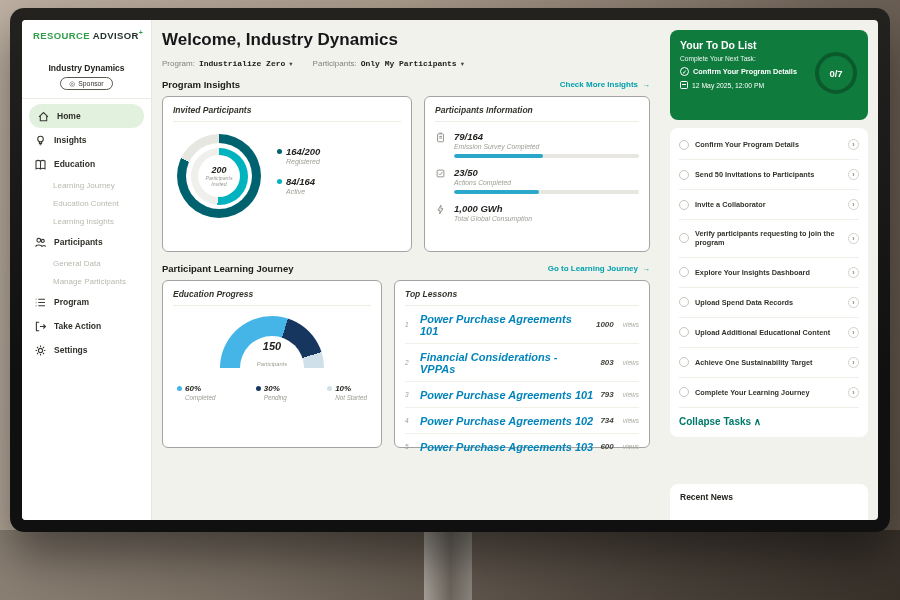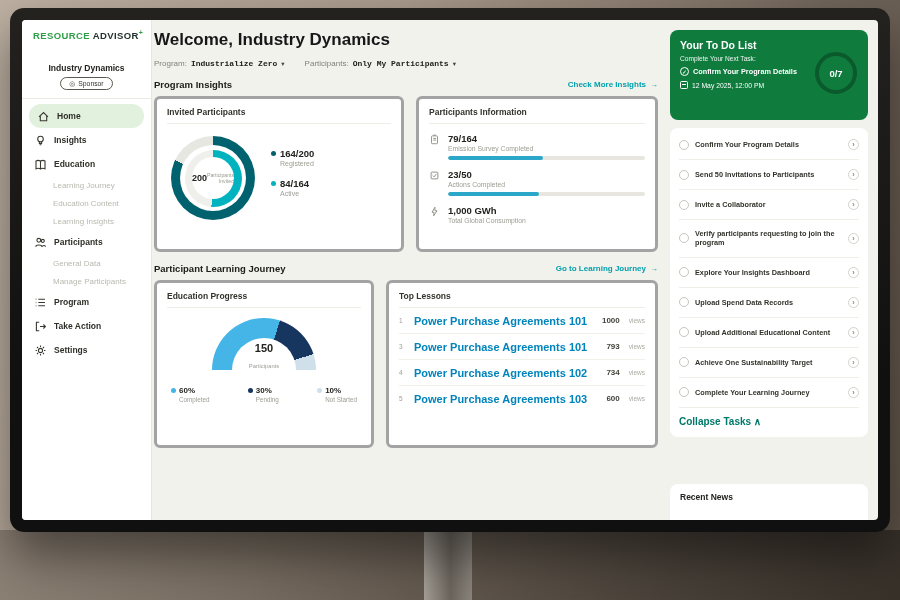--- a/index.html
+++ b/index.html
@@ -27,49 +27,49 @@
   .badge { margin:4px auto 8px; width:fit-content; display:flex; align-items:center; gap:3px;
     border:1px solid #59594f; border-radius:9px; padding:1.5px 8px; font-size:6.8px; color:#33332c; cursor:pointer; }
   .side-div { border:none; border-top:1px solid #ebebe4; margin:0 0 5px; }
   .nav-item { display:flex; align-items:center; gap:7px; padding:5.5px 12px;
     font-size:8.5px; font-weight:600; color:#2f2f29; cursor:pointer; }
   .nav-item.active { background:#e2f1de; border-radius:12px; margin:0 7px; padding:5.5px 8px; }
   .nav-item.sub { padding:4.5px 12px 4.5px 31px; color:#b9b9b0; font-weight:400; font-size:8px;text-align:center; }
   .nav-ic { width:13px; height:13px; flex:none; color:#3a3a33; }
 
   
-  .main { flex:1; min-width:0; padding:8px 2px 0; }
+  .main { flex:1; min-width:0; padding:8px 10px 0; }
   .welcome { font-size:17px; font-weight:700; color:#17171a; margin:2px 0 9px; }
   .filters { display:flex; gap:20px; align-items:center; margin-bottom:11px; }
   .filter { display:flex; align-items:center; cursor:pointer; }
   .f-label { font-size:8px; color:#83837b; }
   .f-value { font-size:8px; color:#22221e; font-weight:700; margin-left:4px;font-family:Liberation Mono, monospace; }
   .chev-down { font-size:6.5px; color:#44443d; margin-left:4px; }
   .sec-row { display:flex; justify-content:space-between; align-items:center; margin:2px 0 6px; }
   .sec-row.second { margin-top:11px; }
   .sec-title { font-size:9.5px; font-weight:700; color:#20201b; }
   .sec-link { display:flex; align-items:center; gap:4px; font-size:8px; font-weight:700;
     color:#00a0ad; cursor:pointer; }
   .cards-row { display:flex; gap:12px; }
-  .card { background:#fff; border:3px solid #a3a3a3; border-radius:6px; padding:8px 10px; }
+  .card { background:#fff; border:1px solid #a3a3a3; border-radius:6px; padding:8px 10px;font-style:italic; }
   .card-title { font-size:8.5px; font-weight:700; color:#33332c; padding-bottom:6px;
     border-bottom:1px solid #ededE6; }
 
   
   .card-invited { width:250px; height:156px; }
   .invited-body { display:flex; align-items:center; gap:16px; padding:12px 0 0 4px; }
   .donut { width:84px; height:84px; border-radius:50%;
     background: conic-gradient(var(--outer-color,#00626e) var(--outer-deg,295deg), #e7e7e1 0);
     display:grid; place-items:center; }
   .donut-gap { width:66px; height:66px; border-radius:50%; background:#fff; display:grid; place-items:center; }
   .donut-inner { width:57px; height:57px; border-radius:50%;
     background: conic-gradient(var(--inner-color,#00b3be) var(--inner-deg,184deg), #efefeb 0);
     display:grid; place-items:center; }
   .donut-hole { width:42px; height:42px; border-radius:50%; background:#fff;
-    display:flex; align-items:center; justify-content:center; text-align:right; }
+    display:flex; flex-direction:column; align-items:center; justify-content:center; text-align:center; }
   .donut-val { font-size:9px; font-weight:700; color:#22221e; }
   .donut-lab { font-size:5.2px; color:#9a9a92; line-height:1.2; width:34px; }
   .leg-item { margin-bottom:11px; }
   .leg-top { display:flex; align-items:center; gap:4px; }
   .dot { width:5px; height:5px; border-radius:50%; background:#888; flex:none; }
   .leg-val { font-size:9.5px; font-weight:700; color:#22221e; }
   .leg-name { font-size:7px; color:#9d9d94; margin-left:9px; margin-top:1px; }
 
   
   .card-info { flex:1; height:156px; }
@@ -368,20 +368,26 @@
 
           <div class="card card-lessons">
             <div class="card-title">Top Lessons</div>
             <div class="lesson">
               <span class="l-rank">1</span>
               <span class="l-title">Power Purchase Agreements 101</span>
               <span class="l-views">1000</span>
               <span class="l-vlab">views</span>
             </div>
             <div class="lesson">
+              <span class="l-rank">2</span>
+              <span class="l-title">Financial Considerations - VPPAs</span>
+              <span class="l-views">803</span>
+              <span class="l-vlab">views</span>
+            </div>
+            <div class="lesson">
               <span class="l-rank">3</span>
               <span class="l-title">Power Purchase Agreements 101</span>
               <span class="l-views">793</span>
               <span class="l-vlab">views</span>
             </div>
             <div class="lesson">
               <span class="l-rank">4</span>
               <span class="l-title">Power Purchase Agreements 102</span>
               <span class="l-views">734</span>
               <span class="l-vlab">views</span>

